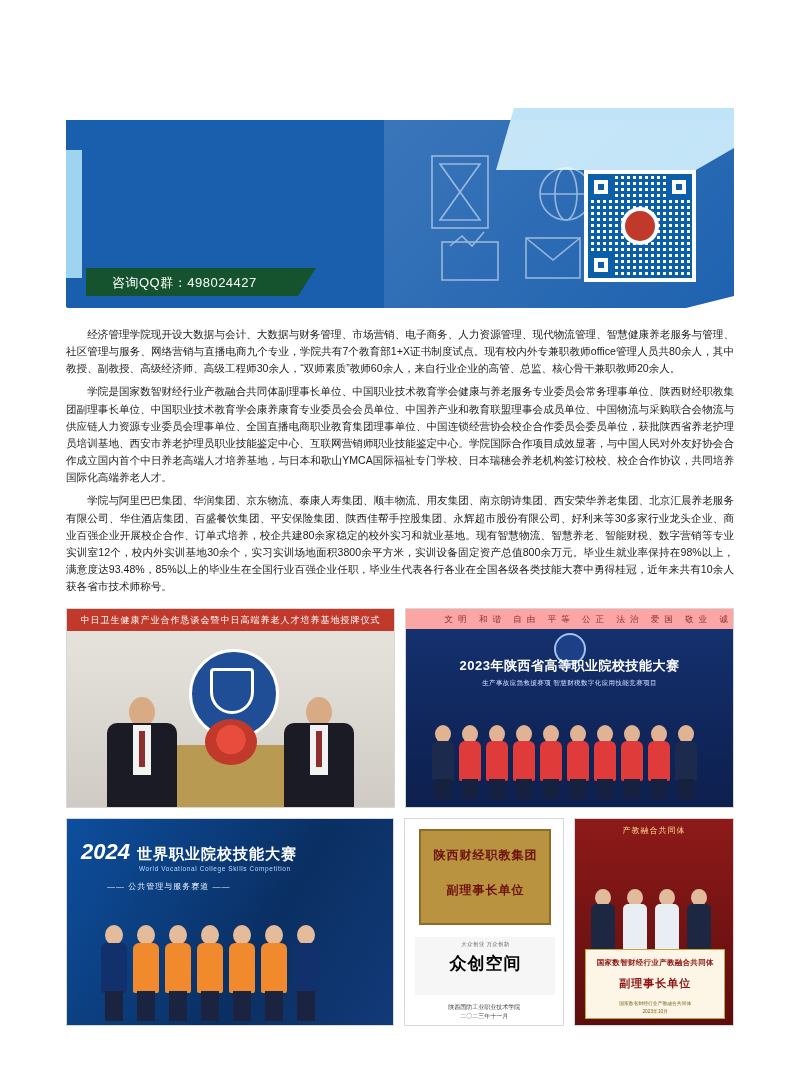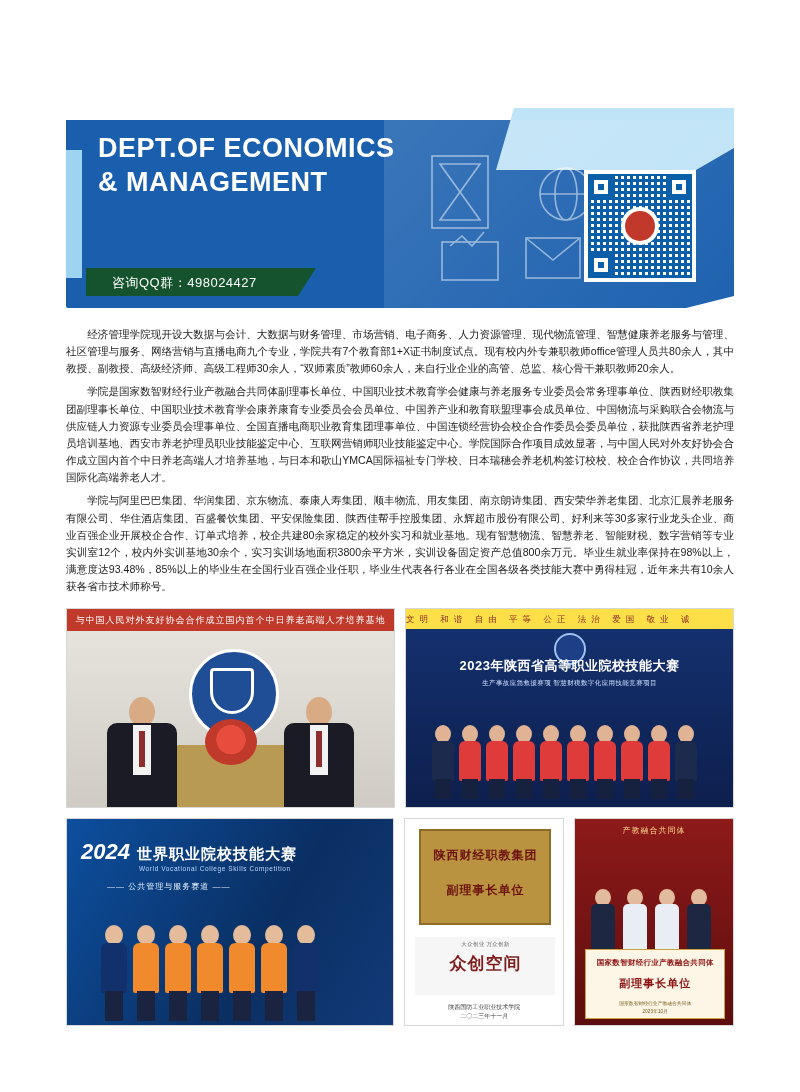--- a/index.html
+++ b/index.html
@@ -278,21 +278,21 @@
   .p1 .person.pB { right: 40px; }
   .p1 .plinth {
     position: absolute; left: 50%; margin-left: -55px; bottom: 0;
     width: 110px; height: 62px; background: #b99a52; border-radius: 3px;
   }
 
   
   .p2 { width: 329px; height: 200px; background: #11265c; }
   .p2 .topbar {
     position: absolute; left: 0; top: 0; width: 100%; height: 20px;
-    background: #fde047; color: #8a2b2b; font-size: 8.5px; text-align: left;
+    background: #fca5a5; color: #8a2b2b; font-size: 8.5px; text-align: right;
     line-height: 20px; letter-spacing: 5px;
   }
   .p2 .stage {
     position: absolute; left: 0; top: 20px; width: 100%; height: 180px;
     background: linear-gradient(#14306e, #0d1f4d);
   }
   .p2 .stage-title {
     position: absolute; left: 0; top: 48px; width: 100%;
     text-align: center; color: #ffffff; font-size: 13px; font-weight: bold;
     letter-spacing: .5px;
@@ -374,21 +374,21 @@
     margin-top: 18px; font-size: 12px; font-weight: bold; letter-spacing: 1px;
   }
   .p4 .logowrap {
     position: absolute; left: 10px; top: 118px; width: 140px; height: 58px;
     background: #f6f6f6; text-align: center;
   }
   .p4 .logowrap .tiny {
     font-size: 5.5px; color: #666; letter-spacing: .3px; padding-top: 4px;
   }
   .p4 .logowrap .big {
-    margin-top: 4px; font-size: 17px; font-weight: bold; color: #7f1d1d;
+    margin-top: 4px; font-size: 17px; font-weight: bold; color: #000000;
     letter-spacing: 1px;
   }
   .p4 .caption {
     position: absolute; left: 0; bottom: 4px; width: 100%; text-align: center;
     font-size: 6px; color: #444; line-height: 1.5;
   }
 
   
   .p5 { width: 160px; height: 208px; background: #7d1414; }
   .p5 .bg {
@@ -444,24 +444,20 @@
           <path d="M24 22 L64 22 L44 50 Z"></path>
           <path d="M24 78 L64 78 L44 50 Z"></path>
           <rect x="110" y="96" width="54" height="40"></rect>
           <path d="M110 96 L137 118 L164 96"></path>
           <path d="M34 104 l12 -10 10 10 12 -14"></path>
           <rect x="26" y="100" width="56" height="38"></rect>
         </g>
       </svg>
     </div>
 
-    <div class="banner-en">
-      <div>DEPT.OF ECONOMICS</div>
-      <div>&amp; MANAGEMENT</div>
-    </div>
 
     <div class="qq-tag">
       <span>咨询QQ群：498024427</span>
     </div>
 
     <div class="qr">
       <div class="qr-inner">
         <div class="qr-eye tl"></div>
         <div class="qr-eye tr"></div>
         <div class="qr-eye bl"></div>
@@ -473,21 +469,21 @@
     <p>经济管理学院现开设大数据与会计、大数据与财务管理、市场营销、电子商务、人力资源管理、现代物流管理、智慧健康养老服务与管理、社区管理与服务、网络营销与直播电商九个专业，学院共有7个教育部1+X证书制度试点。现有校内外专兼职教师office管理人员共80余人，其中教授、副教授、高级经济师、高级工程师30余人，“双师素质”教师60余人，来自行业企业的高管、总监、核心骨干兼职教师20余人。</p>
     <p>学院是国家数智财经行业产教融合共同体副理事长单位、中国职业技术教育学会健康与养老服务专业委员会常务理事单位、陕西财经职教集团副理事长单位、中国职业技术教育学会康养康育专业委员会会员单位、中国养产业和教育联盟理事会成员单位、中国物流与采购联合会物流与供应链人力资源专业委员会理事单位、全国直播电商职业教育集团理事单位、中国连锁经营协会校企合作委员会委员单位，获批陕西省养老护理员培训基地、西安市养老护理员职业技能鉴定中心、互联网营销师职业技能鉴定中心。学院国际合作项目成效显著，与中国人民对外友好协会合作成立国内首个中日养老高端人才培养基地，与日本和歌山YMCA国际福祉专门学校、日本瑞穗会养老机构签订校校、校企合作协议，共同培养国际化高端养老人才。</p>
     <p>学院与阿里巴巴集团、华润集团、京东物流、泰康人寿集团、顺丰物流、用友集团、南京朗诗集团、西安荣华养老集团、北京汇晨养老服务有限公司、华住酒店集团、百盛餐饮集团、平安保险集团、陕西佳帮手控股集团、永辉超市股份有限公司、好利来等30多家行业龙头企业、商业百强企业开展校企合作、订单式培养，校企共建80余家稳定的校外实习和就业基地。现有智慧物流、智慧养老、智能财税、数字营销等专业实训室12个，校内外实训基地30余个，实习实训场地面积3800余平方米，实训设备固定资产总值800余万元。毕业生就业率保持在98%以上，满意度达93.48%，85%以上的毕业生在全国行业百强企业任职，毕业生代表各行各业在全国各级各类技能大赛中勇得桂冠，近年来共有10余人获各省市技术师称号。</p>
   </div>
 
   <div class="photos">
 
     <div class="row">
 
       <div class="photo p1">
-        <div class="banner-strip">与中国人民对外友好协会合作成立国内首个中日养老高端人才培养基地</div>
+        <div class="banner-strip">中日卫生健康产业合作恳谈会暨中日高端养老人才培养基地授牌仪式</div>
         <div class="wallbg"></div>
         <div class="emblem"></div>
         <div class="plinth"></div>
         <div class="flower"></div>
         <div class="person pA">
           <div class="head"></div>
             <div class="body"></div>
             <div class="shirt"></div>
             <div class="tie"></div>
         </div>

